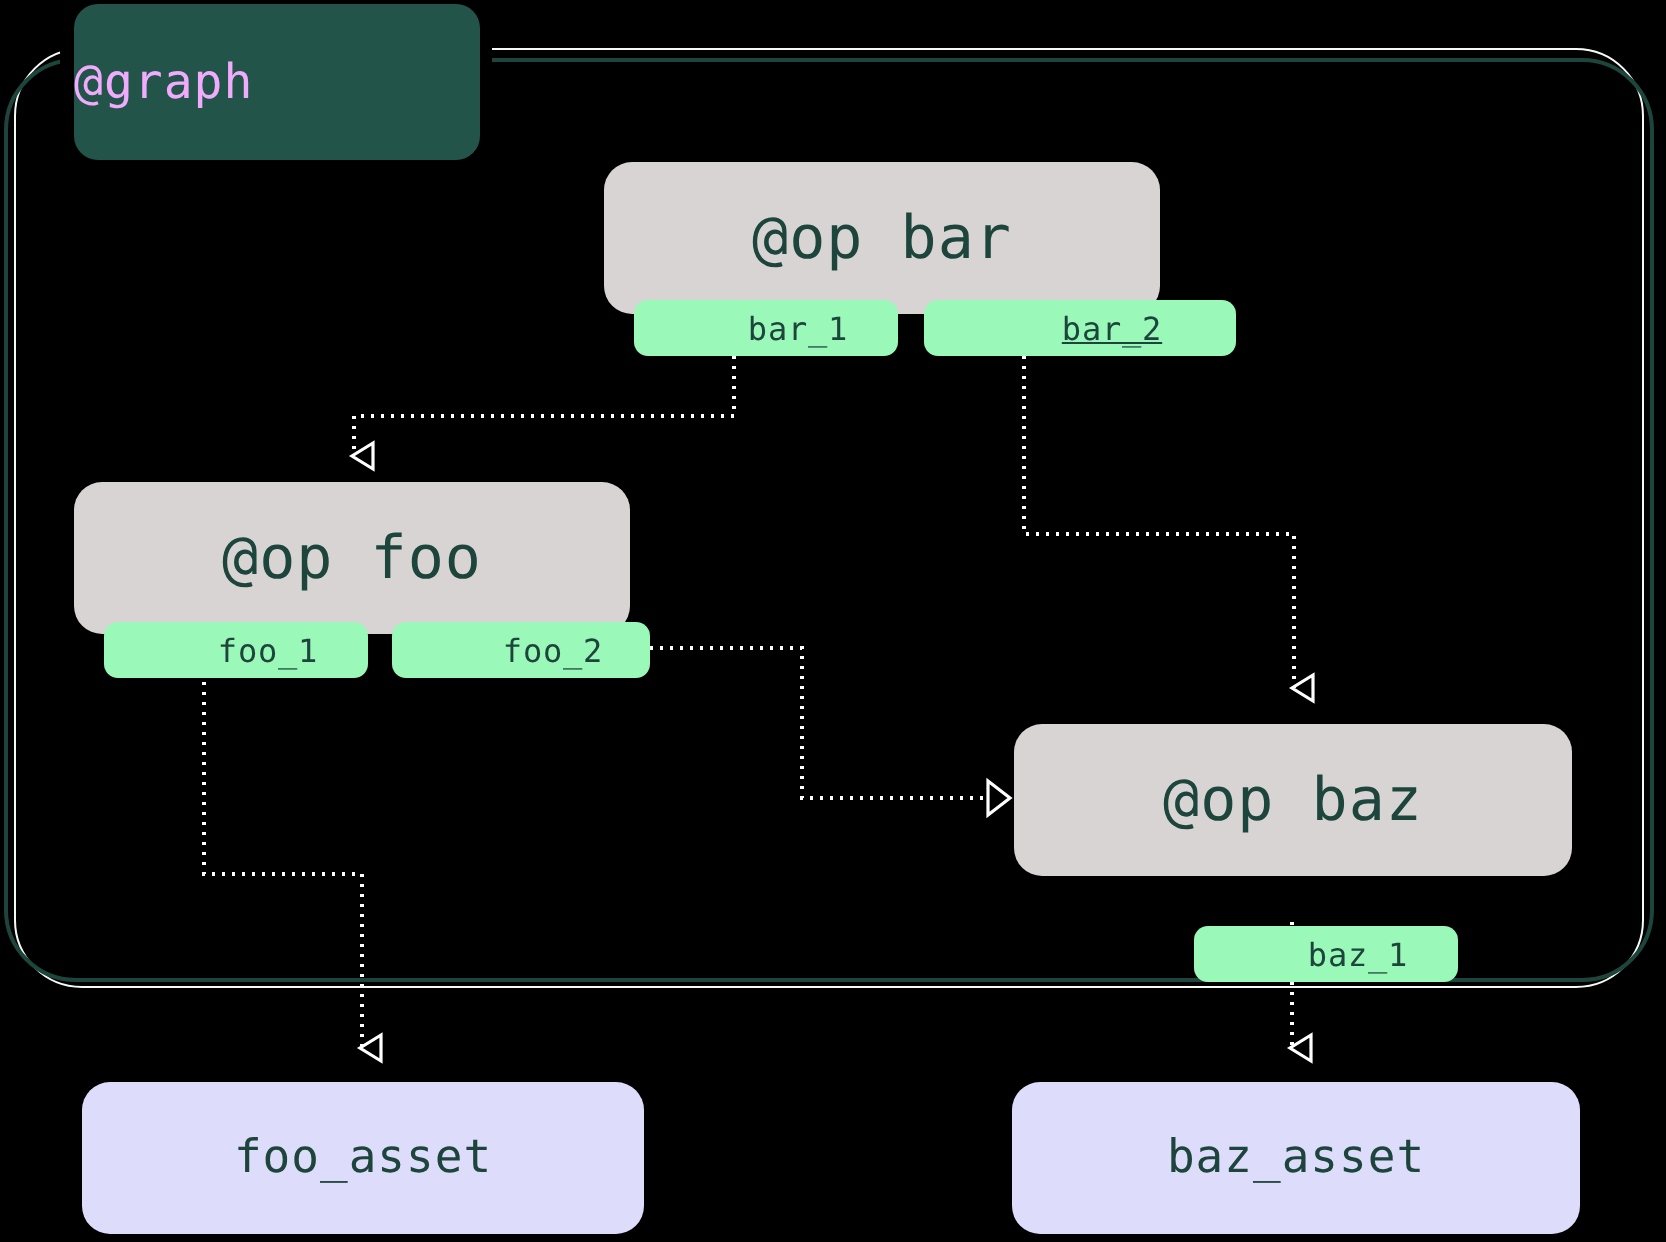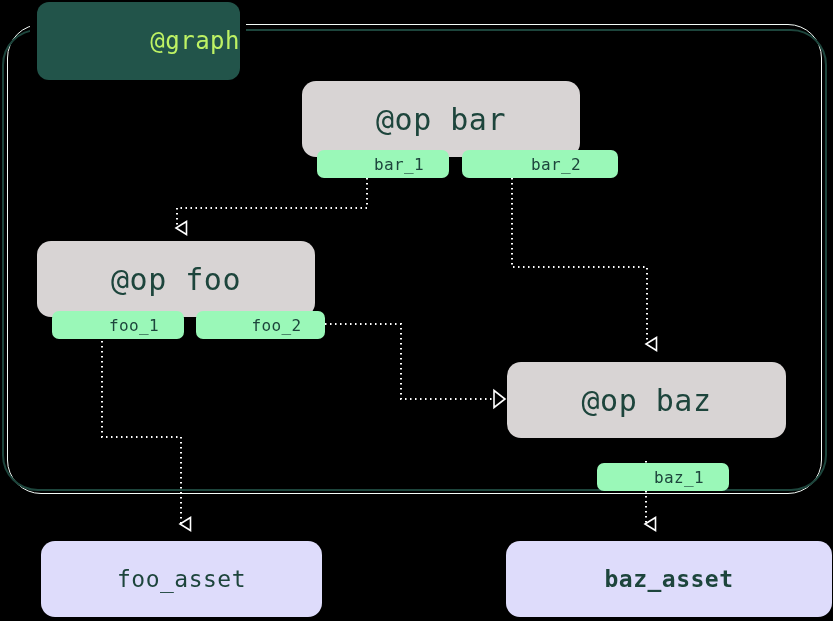--- a/index.html
+++ b/index.html
@@ -58,22 +58,22 @@
   .cluster-label {
     position: absolute;
     left: 37px;
     top: 2px;
     width: 203px;
     height: 78px;
     background: #22544a;
     border-radius: 12px;
     display: flex;
     align-items: center;
-    justify-content: flex-end;
-    color: #bef264;
+    justify-content: flex-start;
+    color: #f0abfc;
     font-size: 24px;
     letter-spacing: 0.5px;
     z-index: 6;
   }
   
   .op-node {
     position: absolute;
     background: #d8d4d4;
     border-radius: 14px;
     display: flex;
@@ -154,21 +154,21 @@
   <div class="cluster-label">
     <span>@graph</span>
   </div>
 
   <div class="op-node" style="left:302px; top:81px; width:278px; height:76px;">
     <span>@op bar</span>
   </div>
   <div class="port-chip" style="left:317px; top:150px; width:100px;">
     <span>bar_1</span>
   </div>
-  <div class="port-chip" style="left:462px; top:150px; width:124px;">
+  <div class="port-chip" style="left:462px; top:150px; width:124px;text-decoration:underline;">
     <span>bar_2</span>
   </div>
 
   <div class="op-node" style="left:37px; top:241px; width:278px; height:76px;">
     <span>@op foo</span>
   </div>
   <div class="port-chip" style="left:52px; top:311px; width:100px;">
     <span>foo_1</span>
   </div>
   <div class="port-chip" style="left:196px; top:311px; width:97px;">
@@ -178,17 +178,17 @@
   <div class="op-node" style="left:507px; top:362px; width:279px; height:76px;">
     <span>@op baz</span>
   </div>
   <div class="port-chip" style="left:597px; top:431px; width:100px;margin-top:32px;">
     <span>baz_1</span>
   </div>
 
   <div class="asset-node" style="left:41px; top:541px; width:281px; height:76px;text-align:right;">
     <span>foo_asset</span>
   </div>
-  <div class="asset-node" style="left:506px; top:541px; width:326px; height:76px;font-weight:bold;">
+  <div class="asset-node" style="left:506px; top:541px; width:284px; height:76px;">
     <span>baz_asset</span>
   </div>
 
 </div>
 
 </body></html>

